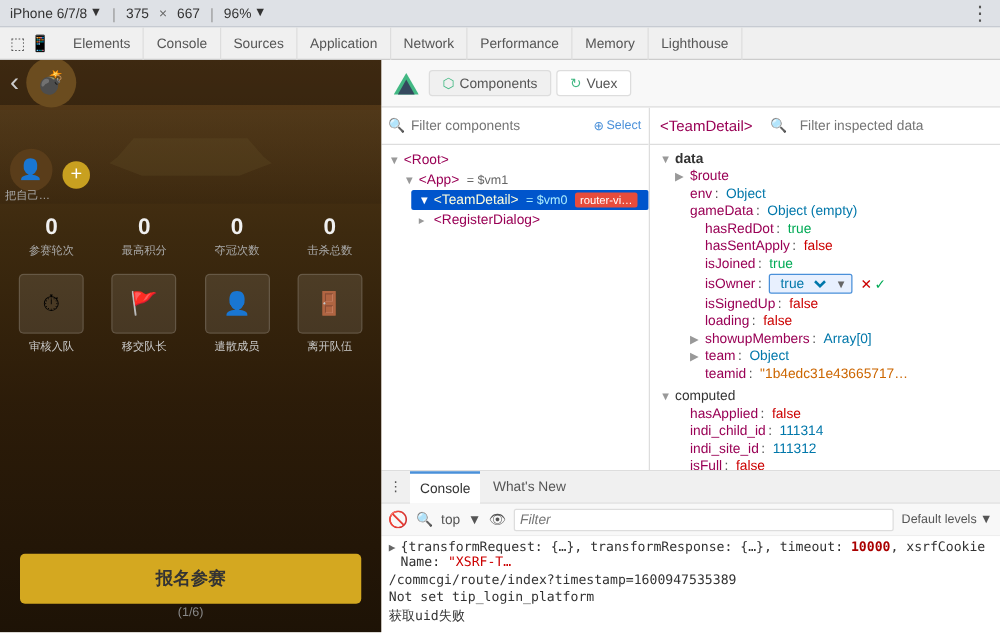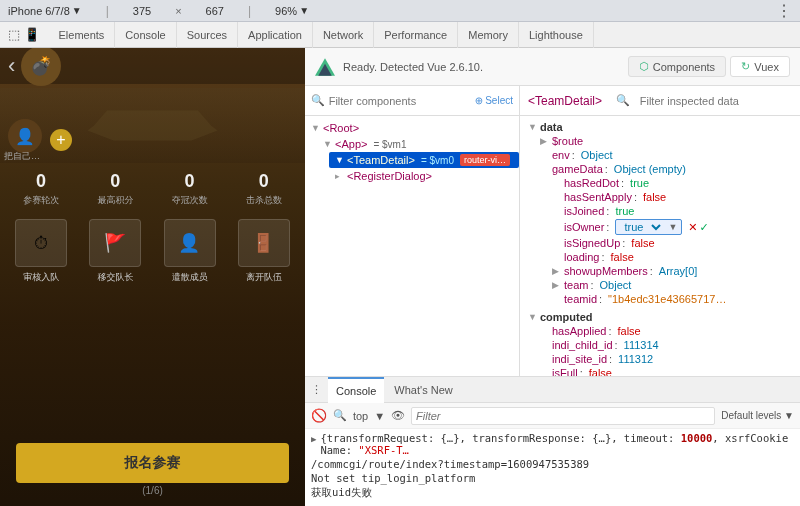--- a/index.html
+++ b/index.html
@@ -5,21 +5,21 @@
     * { margin: 0; padding: 0; box-sizing: border-box; }
     body { width: 800px; height: 506px; overflow: hidden; font-family: -apple-system, BlinkMacSystemFont, 'Segoe UI', sans-serif; font-size: 12px; display: flex; flex-direction: column; }
 
     
     .browser-bar {
       height: 22px;
       background: #dee1e6;
       display: flex;
       align-items: center;
       padding: 0 8px;
-      gap: 24px;
+      gap: 8px;
       border-bottom: 1px solid #c0c4cc;
       flex-shrink: 0;
     }
 
     
     .devtools-tabbar {
       height: 26px;
       background: #f0f0f0;
       display: flex;
       align-items: center;
@@ -331,21 +331,20 @@
   </div>
 
   <div class="devtools-panel">
 
     <div class="vue-header">
 
       <svg width="20" height="20" viewBox="0 0 196 170">
         <polygon points="98,0 196,170 0,170" fill="#42b883"></polygon>
         <polygon points="98,52 164,170 32,170" fill="#35495e"></polygon>
       </svg>
-      <span style="font-size:11px;color:#555;flex:1;">Ready. Detected Vue 2.6.10.</span>
       <div class="vue-nav-btns">
         <button class="vue-nav-btn active">
           <span style="color:#42b883;">⬡</span>
           <span>Components</span>
         </button>
         <button class="vue-nav-btn">
           <span style="color:#42b883;">↻</span>
           <span>Vuex</span>
         </button>
       </div>
@@ -492,21 +491,21 @@
               <span class="expand-arrow" style="width:10px;"></span>
               <span class="data-key">teamid</span>
               <span class="data-colon">:</span>
               <span class="data-value string" style="overflow:hidden;text-overflow:ellipsis;white-space:nowrap;max-width:120px;">"1b4edc31e436657179d50f3c77a314"</span>
             </div>
           </div>
 
           <div class="data-section">
             <div class="data-key-row">
               <span class="expand-arrow">▼</span>
-              <span style="color:#333;font-size:11px;font-weight:700;">computed</span>
+              <span style="color:#333;font-size:11px;font-weight:400;">computed</span>
             </div>
             <div class="data-key-row indent1">
               <span style="width:10px;"></span>
               <span class="data-key">hasApplied</span>
               <span class="data-colon">:</span>
               <span class="data-value bool-false">false</span>
             </div>
             <div class="data-key-row indent1">
               <span style="width:10px;"></span>
               <span class="data-key">indi_child_id</span>

